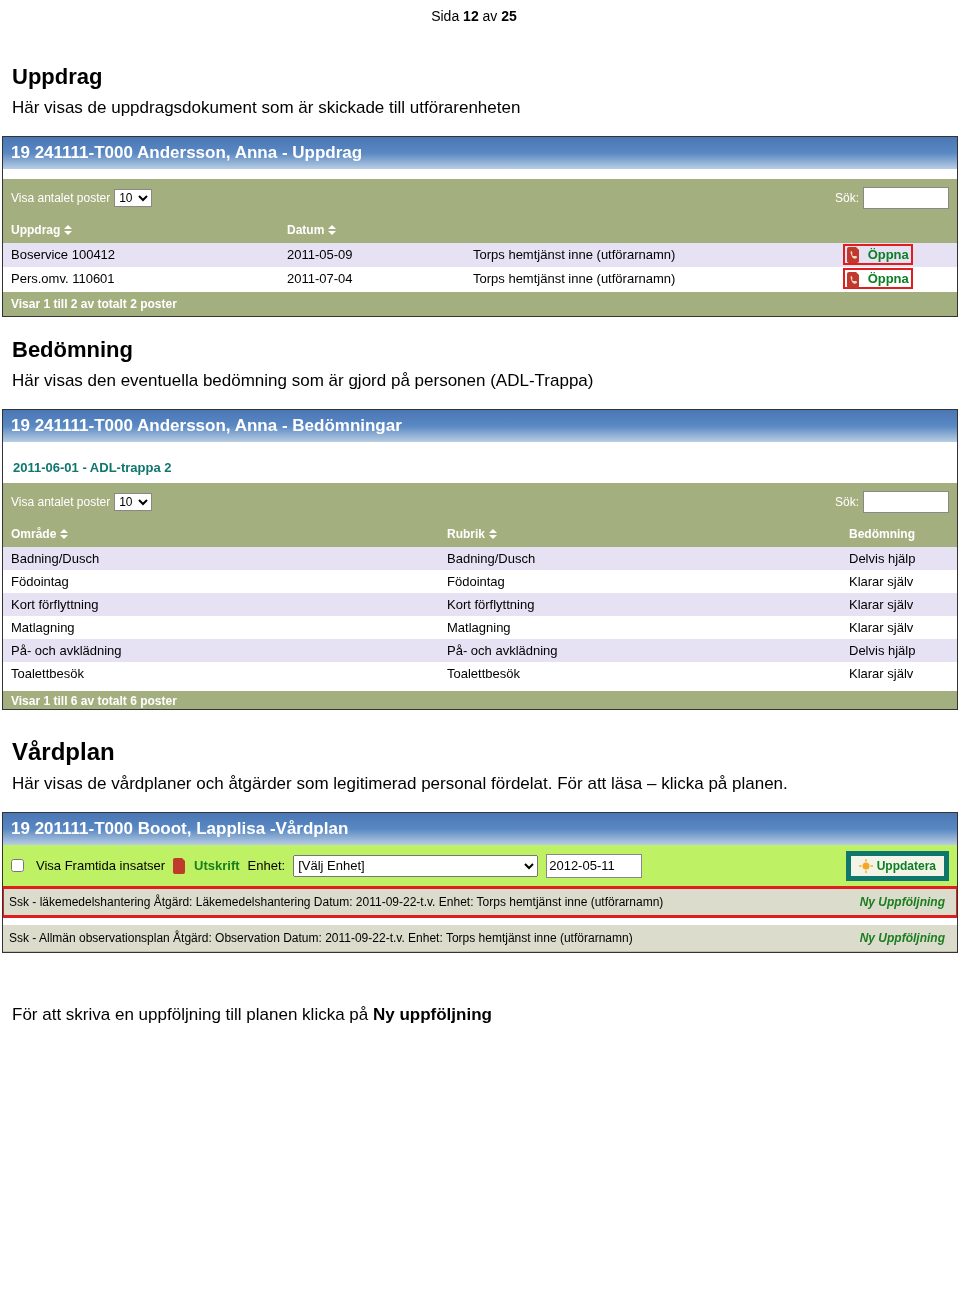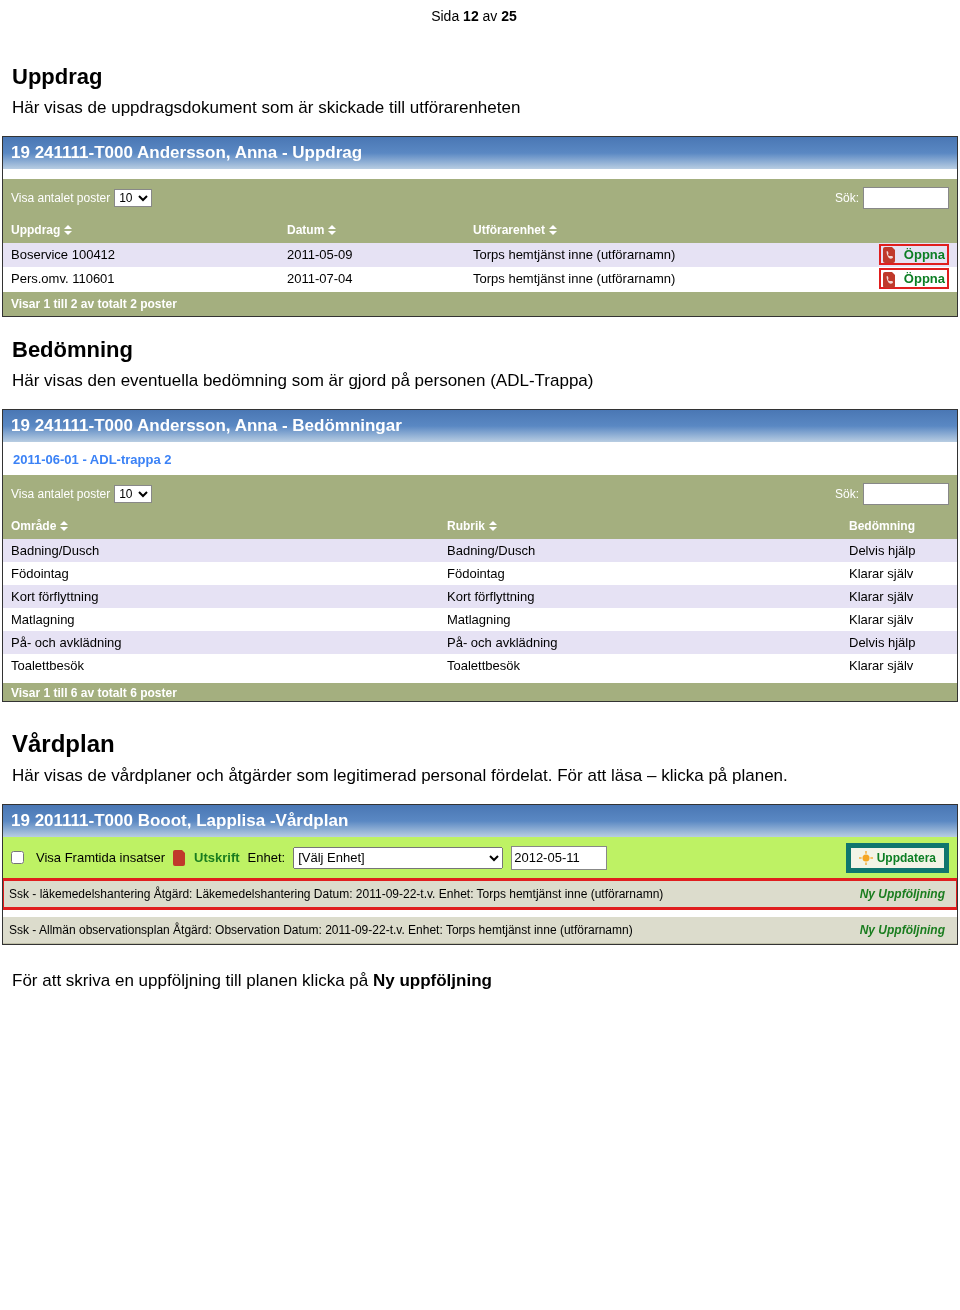--- a/index.html
+++ b/index.html
@@ -96,38 +96,38 @@
     width: 14px; height: 16px;
     vertical-align: middle;
     margin-right: 3px;
   }
   .open-link { color: #0c7e24; font-weight: bold; font-size: 13px; }
   .red-box {
     border: 2px solid #e01e1e;
     padding: 1px 2px;
   }
   .date-heading {
-    color: #3b82f6;
+    color: #0f766e;
     font-weight: bold;
     font-size: 13px;
-    padding: 10px 10px 8px 10px;
+    padding: 18px 10px 8px 10px;
   }
   
   .vp-toolbar {
     background: #bef264;
     border-bottom: 1px solid #c8c8c8;
     padding: 6px 8px;
     display: flex;
     align-items: center;
     gap: 8px;
     font-size: 13px;
   }
   .vp-toolbar input[type="checkbox"] { margin: 0 4px 0 0; }
   .vp-toolbar .utskrift { color: #1a7d1f; font-weight: bold; display:flex; align-items:center; gap:4px;}
-  .vp-toolbar select { font-size: 13px; height: 22px; width: 210px; }
+  .vp-toolbar select { font-size: 13px; height: 22px; width: 245px; }
   .vp-toolbar .date-field { width: 90px; font-size: 13px; height: 20px; border:1px solid #888; }
   .uppdatera-btn {
     border: 5px solid #0f766e;
     background: #f2f4e7;
     color: #0c7e24;
     font-weight: bold;
     padding: 3px 8px;
     font-size: 12px;
     display: inline-flex;
     align-items: flex-end;
@@ -152,21 +152,21 @@
   }
   .vp-row .link { color: #1a7d1f; font-weight: bold; font-size: 12px; margin-left: auto; padding-right: 6px;}
   .vp-row.highlighted {
     outline: 3px solid #e01e1e;
     outline-offset: -1px;
   }
   .pdf-svg { fill: #c0392b; }
   .col-uppdrag { width: 260px; }
   .col-datum { width: 170px; }
   .col-utf { flex: 1; }
-  .col-open { width: 106px; text-align: right; }
+  .col-open { width: 106px; text-align: left; }
   .col-omr { width: 420px; align-items: center; }
   .col-rub { flex: 1; }
   .col-bed { width: 100px; text-align:left; }
   .ny-upp { font-style: italic; }
   .gap-white { height: 10px; background:#fff; }
   .gap-white2 { height: 6px; background:#fff; }
   .small-sort {
     display:inline-block; width:8px; height:10px; position:relative;
   }
   .small-sort::before {
@@ -203,24 +203,20 @@
       <input type="text" style="width: 80px;">
     </div>
   </div>
   <div class="header-row">
     <div class="header-cell col-uppdrag">
         <span>Uppdrag</span>
         <span class="small-sort"></span>
       </div>
     <div class="header-cell col-datum">
         <span>Datum</span>
-        <span class="small-sort"></span>
-      </div>
-    <div class="header-cell col-utf">
-        <span>Utförarenhet</span>
         <span class="small-sort"></span>
       </div>
     <div class="header-cell col-open"></div>
   </div>
   <div>
     <div class="data-row">
       <div class="data-cell col-uppdrag">Boservice 100412</div>
       <div class="data-cell col-datum">2011-05-09</div>
       <div class="data-cell col-utf">Torps hemtjänst inne (utförarnamn)</div>
       <div class="data-cell col-open">
@@ -354,15 +350,15 @@
       <span class="link ny-upp">Ny Uppföljning</span>
     </div>
     <div style="height:8px; background:#fff;"></div>
     <div class="vp-row">
       <span>Ssk - Allmän observationsplan Åtgärd: Observation   Datum: 2011-09-22-t.v.   Enhet: Torps hemtjänst inne (utförarnamn)</span>
       <span class="link ny-upp">Ny Uppföljning</span>
     </div>
   </div>
 </div>
 
-<div class="section-text" style="margin-top:24px;">
+<div class="section-text" style="margin-top:50px;">
   <span>För att skriva en uppföljning till planen klicka på </span><b>Ny uppföljning</b>
 </div>
 
 </body></html>

